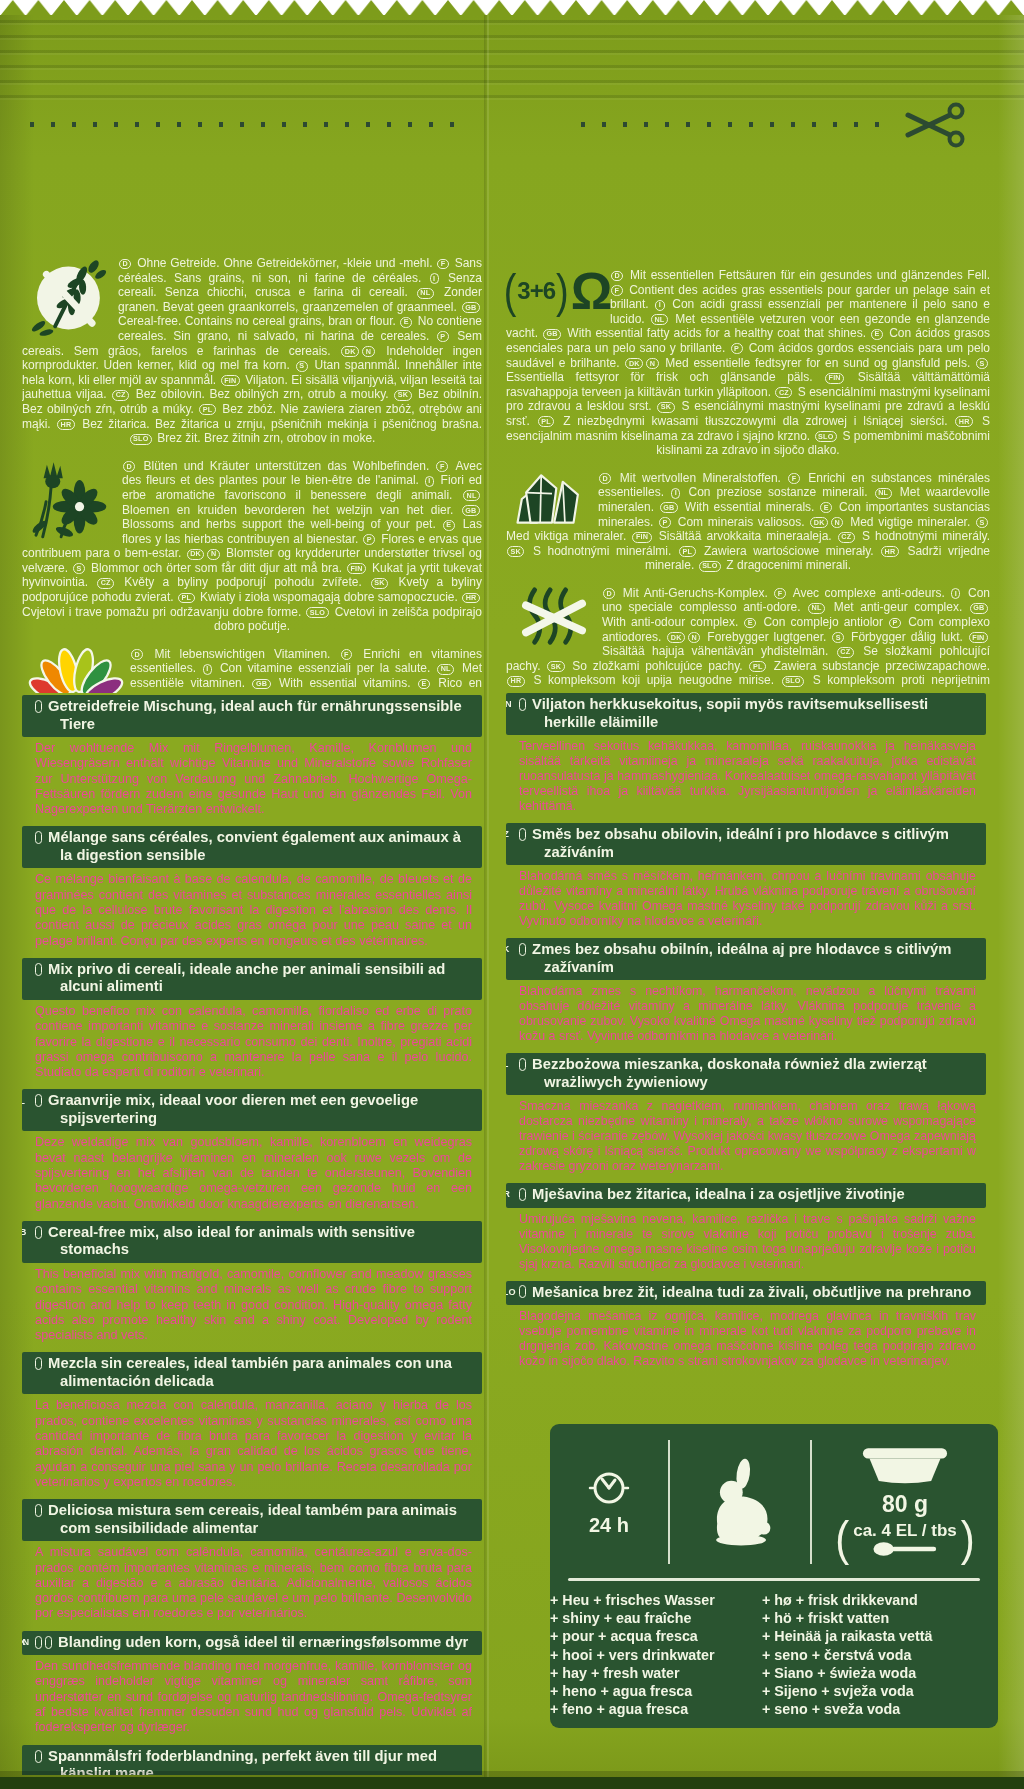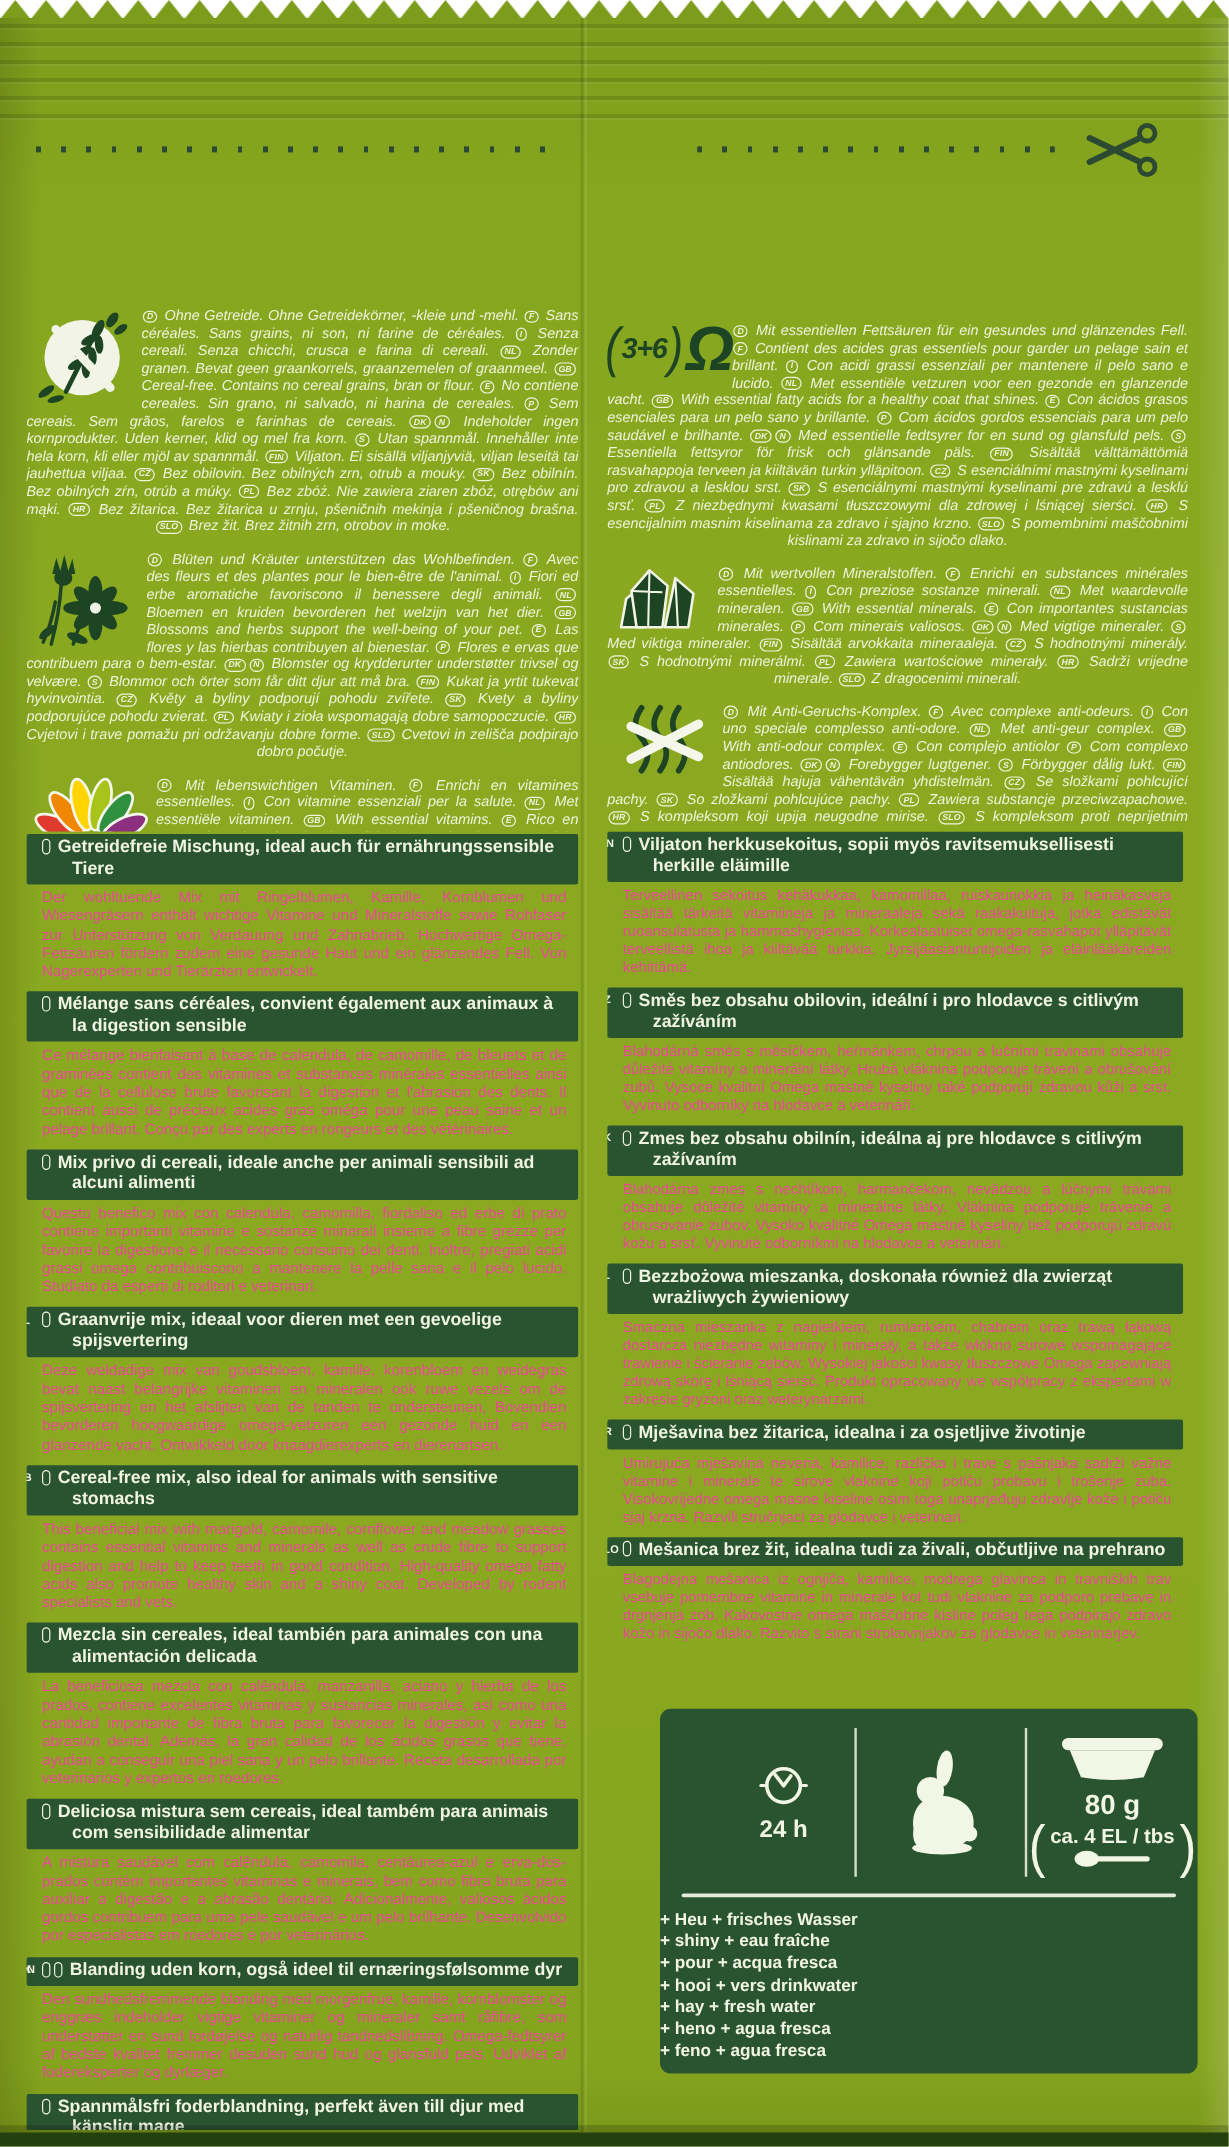--- a/index.html
+++ b/index.html
@@ -21,21 +21,21 @@
 
   .tear-dots{position:absolute;top:122px;height:5px;background:repeating-linear-gradient(90deg,#2c4a31 0 4px,transparent 4px 21px);}
   .dots-a{left:30px;width:438px;}
   .dots-b{left:581px;width:298px;}
   .scissors{position:absolute;left:903px;top:102px;}
 
   
   .features{position:absolute;color:#eff4db;}
   .features-left{left:22px;top:256px;width:460px;height:437px;overflow:hidden;}
   .features-right{left:506px;top:268px;width:484px;height:422px;overflow:hidden;}
-  .feat{margin-bottom:13px;overflow:hidden;font-style:italic;}
+  .feat{margin-bottom:13px;overflow:hidden;}
   .feat-icon-box{float:left;display:flex;align-items:flex-start;justify-content:center;}
   .feat-text{margin:0;font-size:12px;line-height:14.6px;text-align:justify;text-align-last:center;}
   .lb{display:inline-block;border:1px solid currentColor;border-radius:999px;
       font-size:.60em;line-height:1.1;padding:.5px 2.5px;font-weight:700;vertical-align:.14em;margin:0 2px 0 1px;letter-spacing:.2px;}
 
   
   .col{position:absolute;}
   .col-left{left:22px;top:695px;width:460px;height:1080px;overflow:hidden;}
   .col-right{left:506px;top:693px;width:480px;height:734px;overflow:hidden;}
   section{margin-bottom:9px;}
@@ -46,21 +46,21 @@
   .col-right .sec-b{font-size:12.4px;line-height:15px;}
 
   
   .omega-ic{color:#1d4524;font-weight:700;display:flex;align-items:center;line-height:1;}
   .o-paren{font-size:38px;font-weight:400;transform:scaleY(1.2);}
   .o-num{font-size:24px;letter-spacing:-1px;margin:0 1px;}
   .o-omega{font-size:52px;margin-left:2px;line-height:.9;}
 
   
   .feed-panel{position:absolute;left:550px;top:1424px;width:448px;height:304px;background:#2a5430;border-radius:9px;color:#f2f6e4;}
-  .feed-top{display:flex;align-items:center;height:146px;padding-top:10px;margin-left:44px;}
+  .feed-top{display:flex;align-items:center;height:146px;padding-top:10px;}
   .feed-cell{display:flex;flex-direction:column;align-items:center;justify-content:center;height:124px;}
   .feed-cell-time{width:120px;border-right:2px solid rgba(244,248,232,.85);}
   .feed-cell-animal{width:142px;border-right:2px solid rgba(244,248,232,.85);}
   .feed-cell-amount{flex:1;}
   .feed-time{font-size:20px;font-weight:700;margin-top:5px;}
   .feed-amount{font-size:23px;font-weight:700;margin-top:5px;}
   .feed-note{display:flex;align-items:center;margin-top:2px;}
   .paren{font-size:42px;font-weight:400;line-height:.9;transform:scaleY(1.15);}
   .note-mid{display:flex;flex-direction:column;align-items:center;margin:0 4px;}
   .note-text{font-size:17px;font-weight:700;}
@@ -339,18 +339,27 @@
     <div class="feed-lists">
       <ul>
         <li>+ Heu + frisches Wasser</li>
         <li>+ shiny + eau fraîche</li>
         <li>+ pour + acqua fresca</li>
         <li>+ hooi + vers drinkwater</li>
         <li>+ hay + fresh water</li>
         <li>+ heno + agua fresca</li>
         <li>+ feno + agua fresca</li>
       </ul>
+      <ul>
+        <li>+ hø + frisk drikkevand</li>
+        <li>+ hö + friskt vatten</li>
+        <li>+ Heinää ja raikasta vettä</li>
+        <li>+ seno + čerstvá voda</li>
+        <li>+ Siano + świeża woda</li>
+        <li>+ Sijeno + svježa voda</li>
+        <li>+ seno + sveža voda</li>
+      </ul>
     </div>
   </div>
 
   <div class="bottom-shadow"></div>
   <div class="bottom-band"></div>
 </div>
 
 </body></html>

